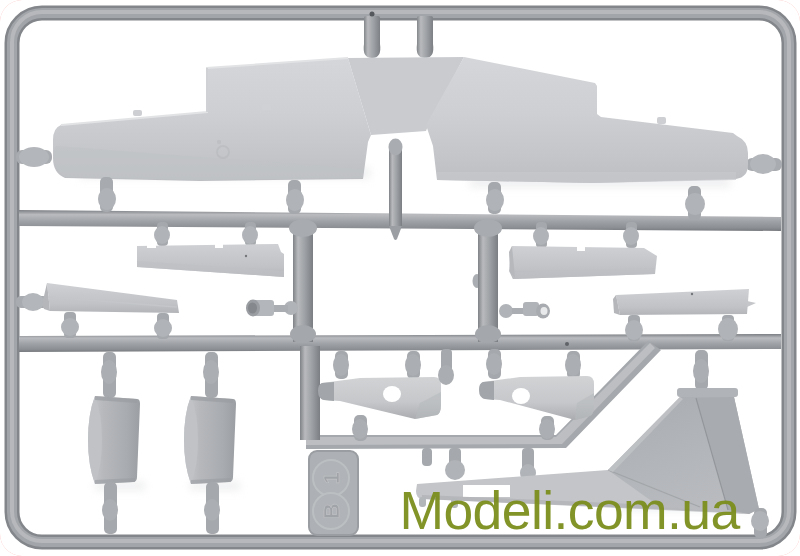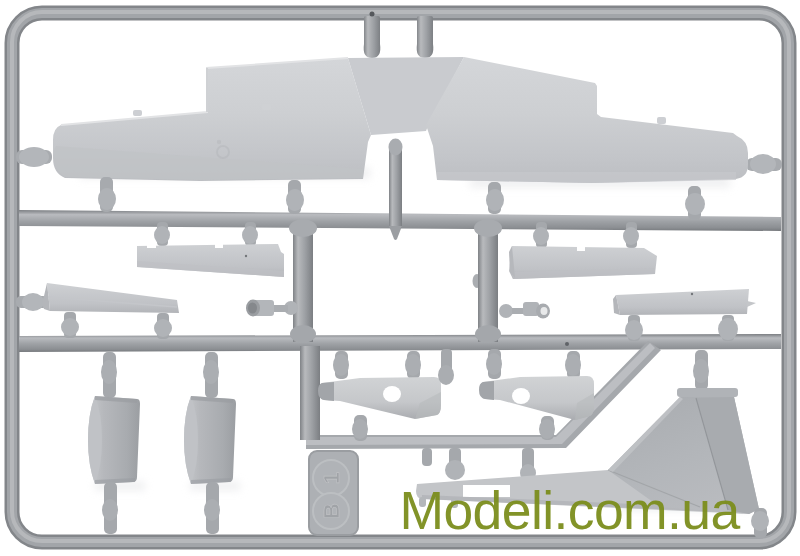--- a/index.html
+++ b/index.html
@@ -1,17 +1,17 @@
 <!DOCTYPE html>
 <html><head>
 <meta charset="utf-8">
 <style>
   html,body{margin:0;padding:0;background:#ffffff;}
   #stage{position:relative;width:800px;height:556px;background:#fca5a5;overflow:hidden;
-         font-family:"Liberation Sans", sans-serif;}
+         font-family:"Liberation Sans", sans-serif;border-radius:22px;}
 </style>
 </head>
 <body>
 <div id="stage">
 <svg width="800" height="556" viewBox="0 0 800 556" xmlns="http://www.w3.org/2000/svg">
 <defs>
   <filter id="soft" x="-2%" y="-2%" width="104%" height="104%">
     <feGaussianBlur stdDeviation="0.45"></feGaussianBlur>
   </filter>
   <filter id="shadowblur" x="-40%" y="-40%" width="180%" height="180%">

